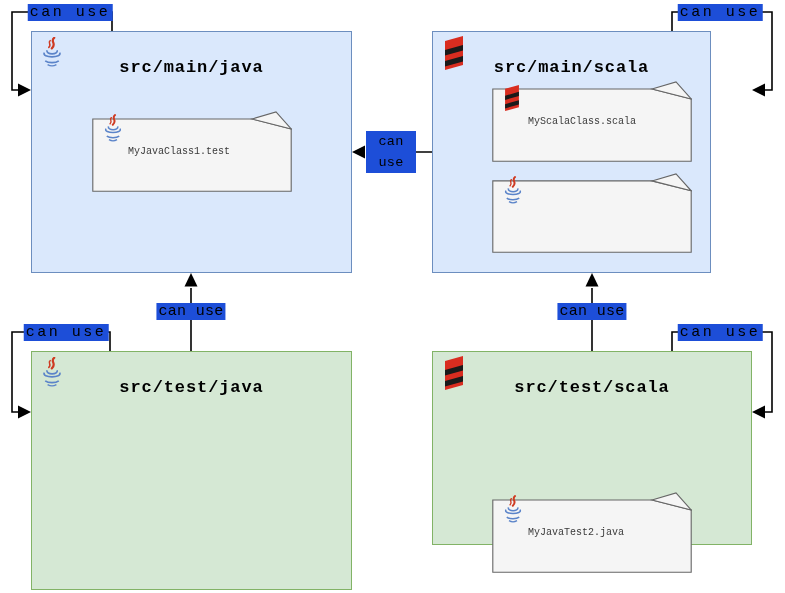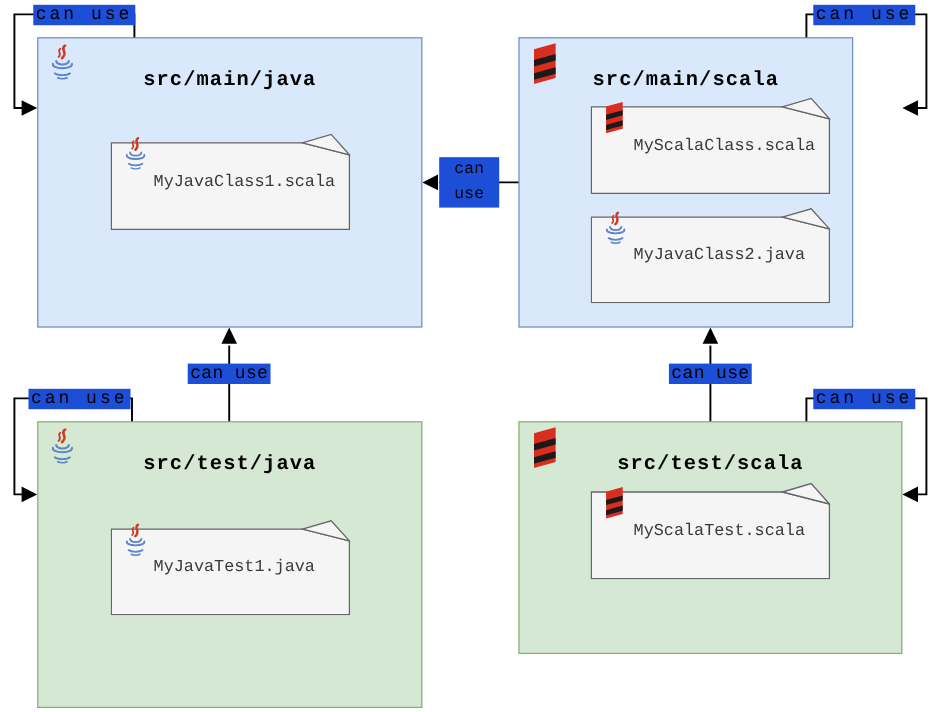--- a/index.html
+++ b/index.html
@@ -8,21 +8,21 @@
   .box{position:absolute;box-sizing:border-box;border:1.6px solid;}
   .box.main{background:#dae8fc;border-color:#6c8ebf;}
   .box.test{background:#d5e8d4;border-color:#82b366;}
   .box-title{position:absolute;top:9px;left:0;width:100%;text-align:center;
              font-weight:bold;font-size:17px;letter-spacing:0.9px;color:#000;margin-top:17px;}
   .box-icon{position:absolute;left:8px;top:5px;}
   .file-card{position:absolute;}
   .file-card .shape{position:absolute;left:0;top:0;}
   .file-icon{position:absolute;left:10px;top:3px;}
   .file-name{position:absolute;left:36px;top:0;height:100%;display:flex;align-items:center;
-             font-size:14px;color:#3a3a3a;white-space:nowrap;}
+             font-size:10px;color:#3a3a3a;white-space:nowrap;}
   #edges{position:absolute;left:0;top:0;z-index:2;pointer-events:none;}
   .edge-label{position:absolute;z-index:3;background:#1d4ed8;color:#000;text-align:center;
               transform:translateX(-50%);white-space:nowrap;padding:0 2px;}
   .edge-label.corner{font-size:15px;letter-spacing:2.5px;line-height:17px;}
   .edge-label.vert{font-size:15px;letter-spacing:0.3px;line-height:17px;}
   .edge-label.mid{font-size:13.5px;letter-spacing:0.2px;line-height:21px;
                   white-space:normal;width:46px;}
   .hidden-defs{position:absolute;width:0;height:0;overflow:hidden;}
 </style>
 </head>
@@ -57,21 +57,21 @@
         <use href="#sym-java"></use>
       </svg>
     <div class="box-title">src/main/java</div>
     <div class="file-card" style="left:60px;top:79px;width:200px;height:81px;">
       <svg class="shape" width="200" height="81">
           <use href="#sym-note"></use>
         </svg>
       <svg class="file-icon" width="22" height="30">
           <use href="#sym-java"></use>
         </svg>
-      <div class="file-name">MyJavaClass1.scala</div>
+      <div class="file-name">MyJavaClass1.test</div>
     </div>
   </div>
 
   <div class="box main" style="left:432px;top:31px;width:279px;height:242px;">
     <svg class="box-icon" width="26" height="36" style="top:3px;">
         <use href="#sym-scala"></use>
       </svg>
     <div class="box-title">src/main/scala</div>
     <div class="file-card" style="left:59px;top:49px;width:200px;height:81px;">
       <svg class="shape" width="200" height="81">
@@ -82,53 +82,43 @@
         </svg>
       <div class="file-name">MyScalaClass.scala</div>
     </div>
     <div class="file-card" style="left:59px;top:141px;width:200px;height:80px;">
       <svg class="shape" width="200" height="80">
           <use href="#sym-note"></use>
         </svg>
       <svg class="file-icon" width="22" height="30">
           <use href="#sym-java"></use>
         </svg>
-      <div class="file-name">MyJavaClass2.java</div>
     </div>
   </div>
 
   <div class="box test" style="left:31px;top:351px;width:321px;height:239px;">
     <svg class="box-icon" width="24" height="32">
         <use href="#sym-java"></use>
       </svg>
     <div class="box-title">src/test/java</div>
-    <div class="file-card" style="left:60px;top:81px;width:200px;height:80px;">
-      <svg class="shape" width="200" height="80">
-          <use href="#sym-note"></use>
-        </svg>
-      <svg class="file-icon" width="22" height="30">
-          <use href="#sym-java"></use>
-        </svg>
-      <div class="file-name">MyJavaTest1.java</div>
-    </div>
   </div>
 
   <div class="box test" style="left:432px;top:351px;width:320px;height:194px;">
     <svg class="box-icon" width="26" height="36" style="top:3px;">
         <use href="#sym-scala"></use>
       </svg>
     <div class="box-title">src/test/scala</div>
-    <div class="file-card" style="left:59px;top:50px;width:200px;height:81px;">
+    <div class="file-card" style="left:59px;top:140px;width:200px;height:81px;">
       <svg class="shape" width="200" height="81">
           <use href="#sym-note"></use>
         </svg>
-      <svg class="file-icon" width="20" height="28">
-          <use href="#sym-scala"></use>
+      <svg class="file-icon" width="22" height="30">
+          <use href="#sym-java"></use>
         </svg>
-      <div class="file-name">MyScalaTest.scala</div>
+      <div class="file-name">MyJavaTest2.java</div>
     </div>
   </div>
 
   <svg id="edges" width="785" height="593">
     <g stroke="#000000" stroke-width="1.6" fill="none">
       <path d="M112,31 L112,12 L12,12 L12,90 L19,90"></path>
       <path d="M672,31 L672,12 L772,12 L772,90 L765,90"></path>
       <path d="M110,351 L110,332 L12,332 L12,412 L19,412"></path>
       <path d="M672,351 L672,332 L772,332 L772,412 L765,412"></path>
       <path d="M432,152 L366,152"></path>

